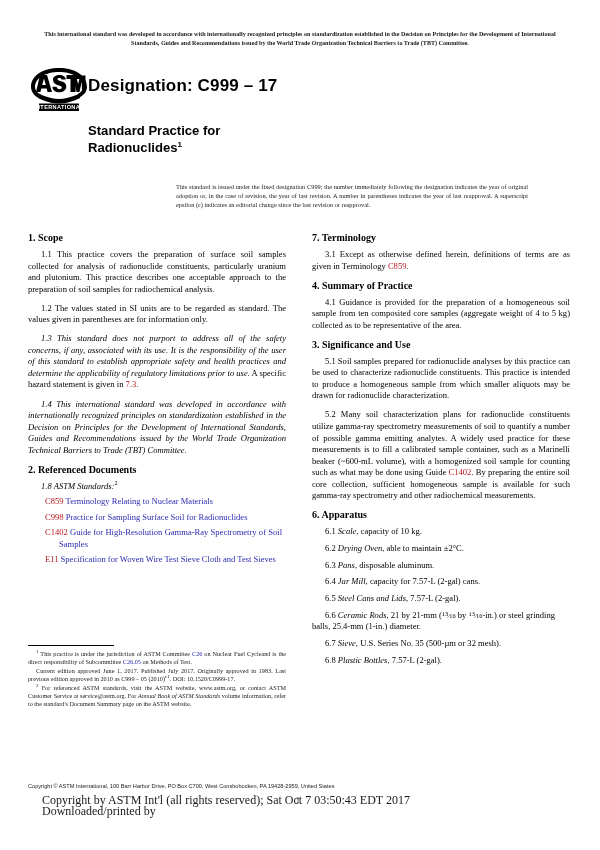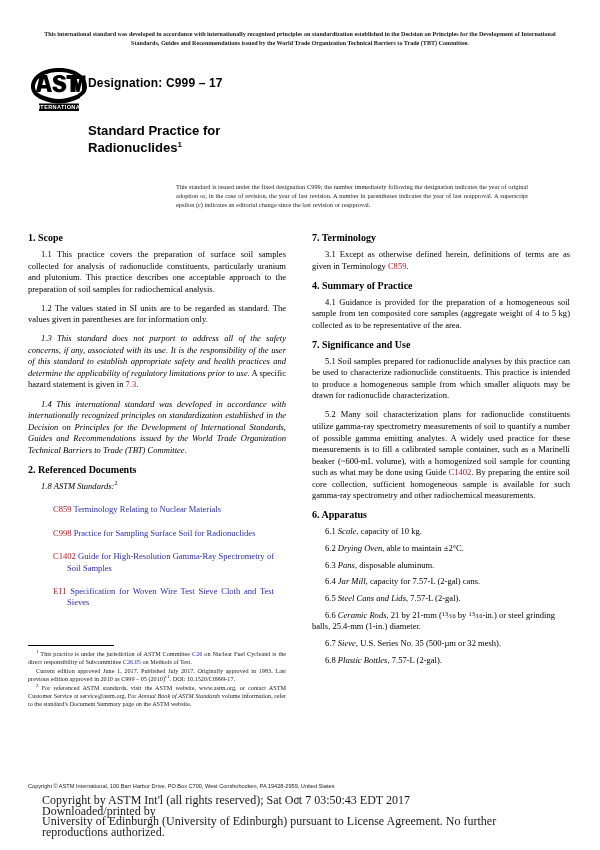--- a/index.html
+++ b/index.html
@@ -45,21 +45,21 @@
     top: 66px;
     width: 62px;
     height: 46px;
   }
   .astm-logo-svg { display: block; }
   .designation {
     position: absolute;
     left: 88px;
     top: 76px;
     font-family: "Liberation Sans", sans-serif;
-    font-size: 12px;
+    font-size: 17px;
     font-weight: bold;
     letter-spacing: 0.15px;
     color: #000;
   }
 
   
   .title-block {
     position: absolute;
     left: 88px;
     top: 122px;
@@ -120,21 +120,21 @@
 
   .ref-head {
     margin: 0 0 1px 0;
     text-indent: 13px;
     font-style: italic;
     text-align: left;
   }
   .ref-head sup { font-style: normal; font-size: 6px; vertical-align: super; line-height: 0; }
 
   .ref-item {
-    margin: 12px;
+    margin: 4px;
     padding-left: 27px;
     text-indent: -14px;
     text-align: justify;
     line-height: 11.4px;
   }
   .ref-num { color: #b4161e; }
   .ref-title { color: #2b2bb0; }
 
   .link-red { color: #b4161e; }
   .link-blue { color: #2b2bb0; }
@@ -252,21 +252,21 @@
   </div>
 
   <div class="col col-right">
 
     <h2 class="sect">7. Terminology</h2>
     <p class="para"><span>3.1 Except as otherwise defined herein, definitions of terms are as given in Terminology </span><span class="link-red">C859</span><span>.</span></p>
 
     <h2 class="sect sect-gap">4. Summary of Practice</h2>
     <p class="para">4.1 Guidance is provided for the preparation of a homogeneous soil sample from ten composited core samples (aggregate weight of 4 to 5 kg) collected as to be representative of the area.</p>
 
-    <h2 class="sect sect-gap">7. Significance and Use</h2>
+    <h2 class="sect sect-gap">3. Significance and Use</h2>
     <p class="para">5.1 Soil samples prepared for radionuclide analyses by this practice can be used to characterize radionuclide constituents. This practice is intended to produce a homogeneous sample from which smaller aliquots may be drawn for radionuclide characterization.</p>
     <p class="para"><span>5.2 Many soil characterization plans for radionuclide constituents utilize gamma-ray spectrometry measurements of soil to quantify a number of possible gamma emitting analytes. A widely used practice for these measurements is to fill a calibrated sample container, such as a Marinelli beaker (~600-mL volume), with a homogenized soil sample for counting such as what may be done using Guide </span><span class="link-red">C1402</span><span>. By preparing the entire soil core collection, sufficient homogeneous sample is available for such gamma-ray spectrometry and other radiochemical measurements.</span></p>
 
     <h2 class="sect sect-gap">6. Apparatus</h2>
 
     <p class="app-item"><span>6.1</span> <span class="term">Scale</span><span>, capacity of 10 kg.</span></p>
     <p class="app-item"><span>6.2</span> <span class="term">Drying Oven</span><span>, able to maintain ±2°C.</span></p>
     <p class="app-item"><span>6.3</span> <span class="term">Pans</span><span>, disposable aluminum.</span></p>
     <p class="app-item"><span>6.4</span> <span class="term">Jar Mill</span><span>, capacity for 7.57-L (2-gal) cans.</span></p>
     <p class="app-item"><span>6.5</span> <span class="term">Steel Cans and Lids</span><span>, 7.57-L (2-gal).</span></p>
@@ -282,17 +282,16 @@
   <div class="footnotes">
     <p><sup>1</sup><span> This practice is under the jurisdiction of ASTM Committee </span><span class="link-blue">C26</span><span> on Nuclear Fuel Cycleand is the direct responsibility of Subcommittee </span><span class="link-blue">C26.05</span><span> on Methods of Test.</span></p>
     <p class="cont"><span>Current edition approved June 1, 2017. Published July 2017. Originally approved in 1983. Last previous edition approved in 2010 as C999 – 05 (2010)</span><span class="fn-eps">ε1</span><span>. DOI: 10.1520/C0999-17.</span></p>
     <p><sup>2</sup><span> For referenced ASTM standards, visit the ASTM website, www.astm.org, or contact ASTM Customer Service at service@astm.org. For </span><span class="italic">Annual Book of ASTM Standards</span><span> volume information, refer to the standard's Document Summary page on the ASTM website.</span></p>
   </div>
 
   <div class="copyright-line">Copyright © ASTM International, 100 Barr Harbor Drive, PO Box C700, West Conshohocken, PA 19428-2959, United States</div>
   <div class="download-block">
     <div>Copyright by ASTM Int'l (all rights reserved); Sat Oct  7 03:50:43 EDT 2017</div>
     <div>Downloaded/printed by</div>
-    <div>University of Edinburgh (University of Edinburgh) pursuant to License Agreement. No further reproductions authorized.</div>
   </div>
   <div class="page-number">1</div>
 
 </div>
 
 </body></html>

